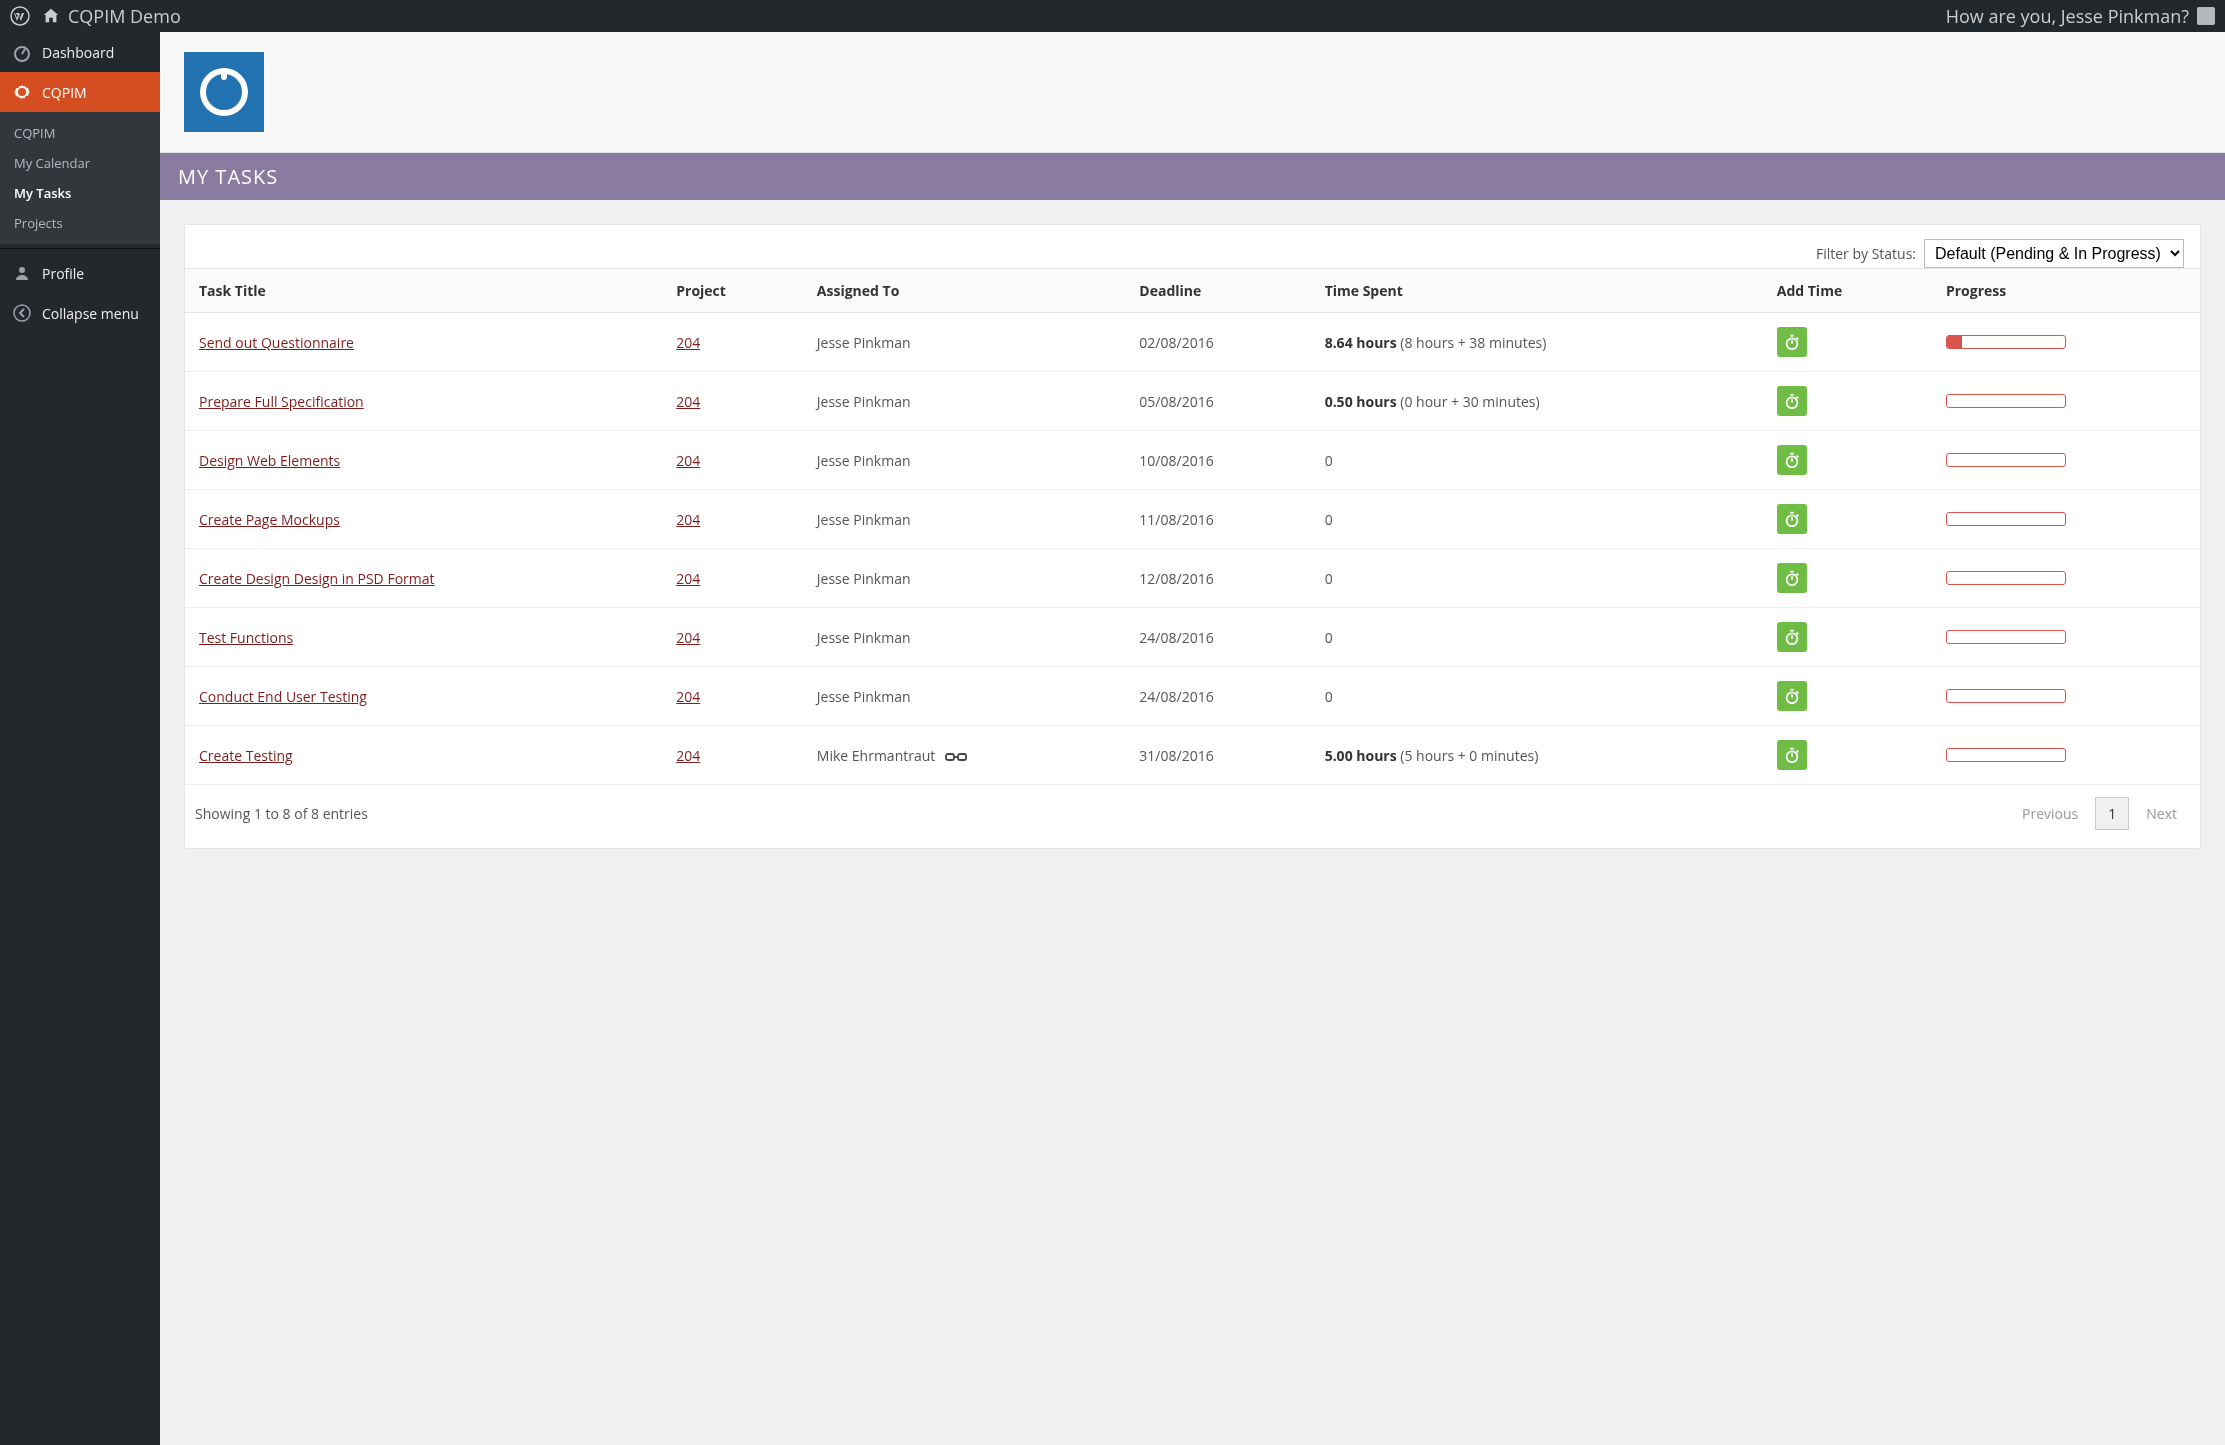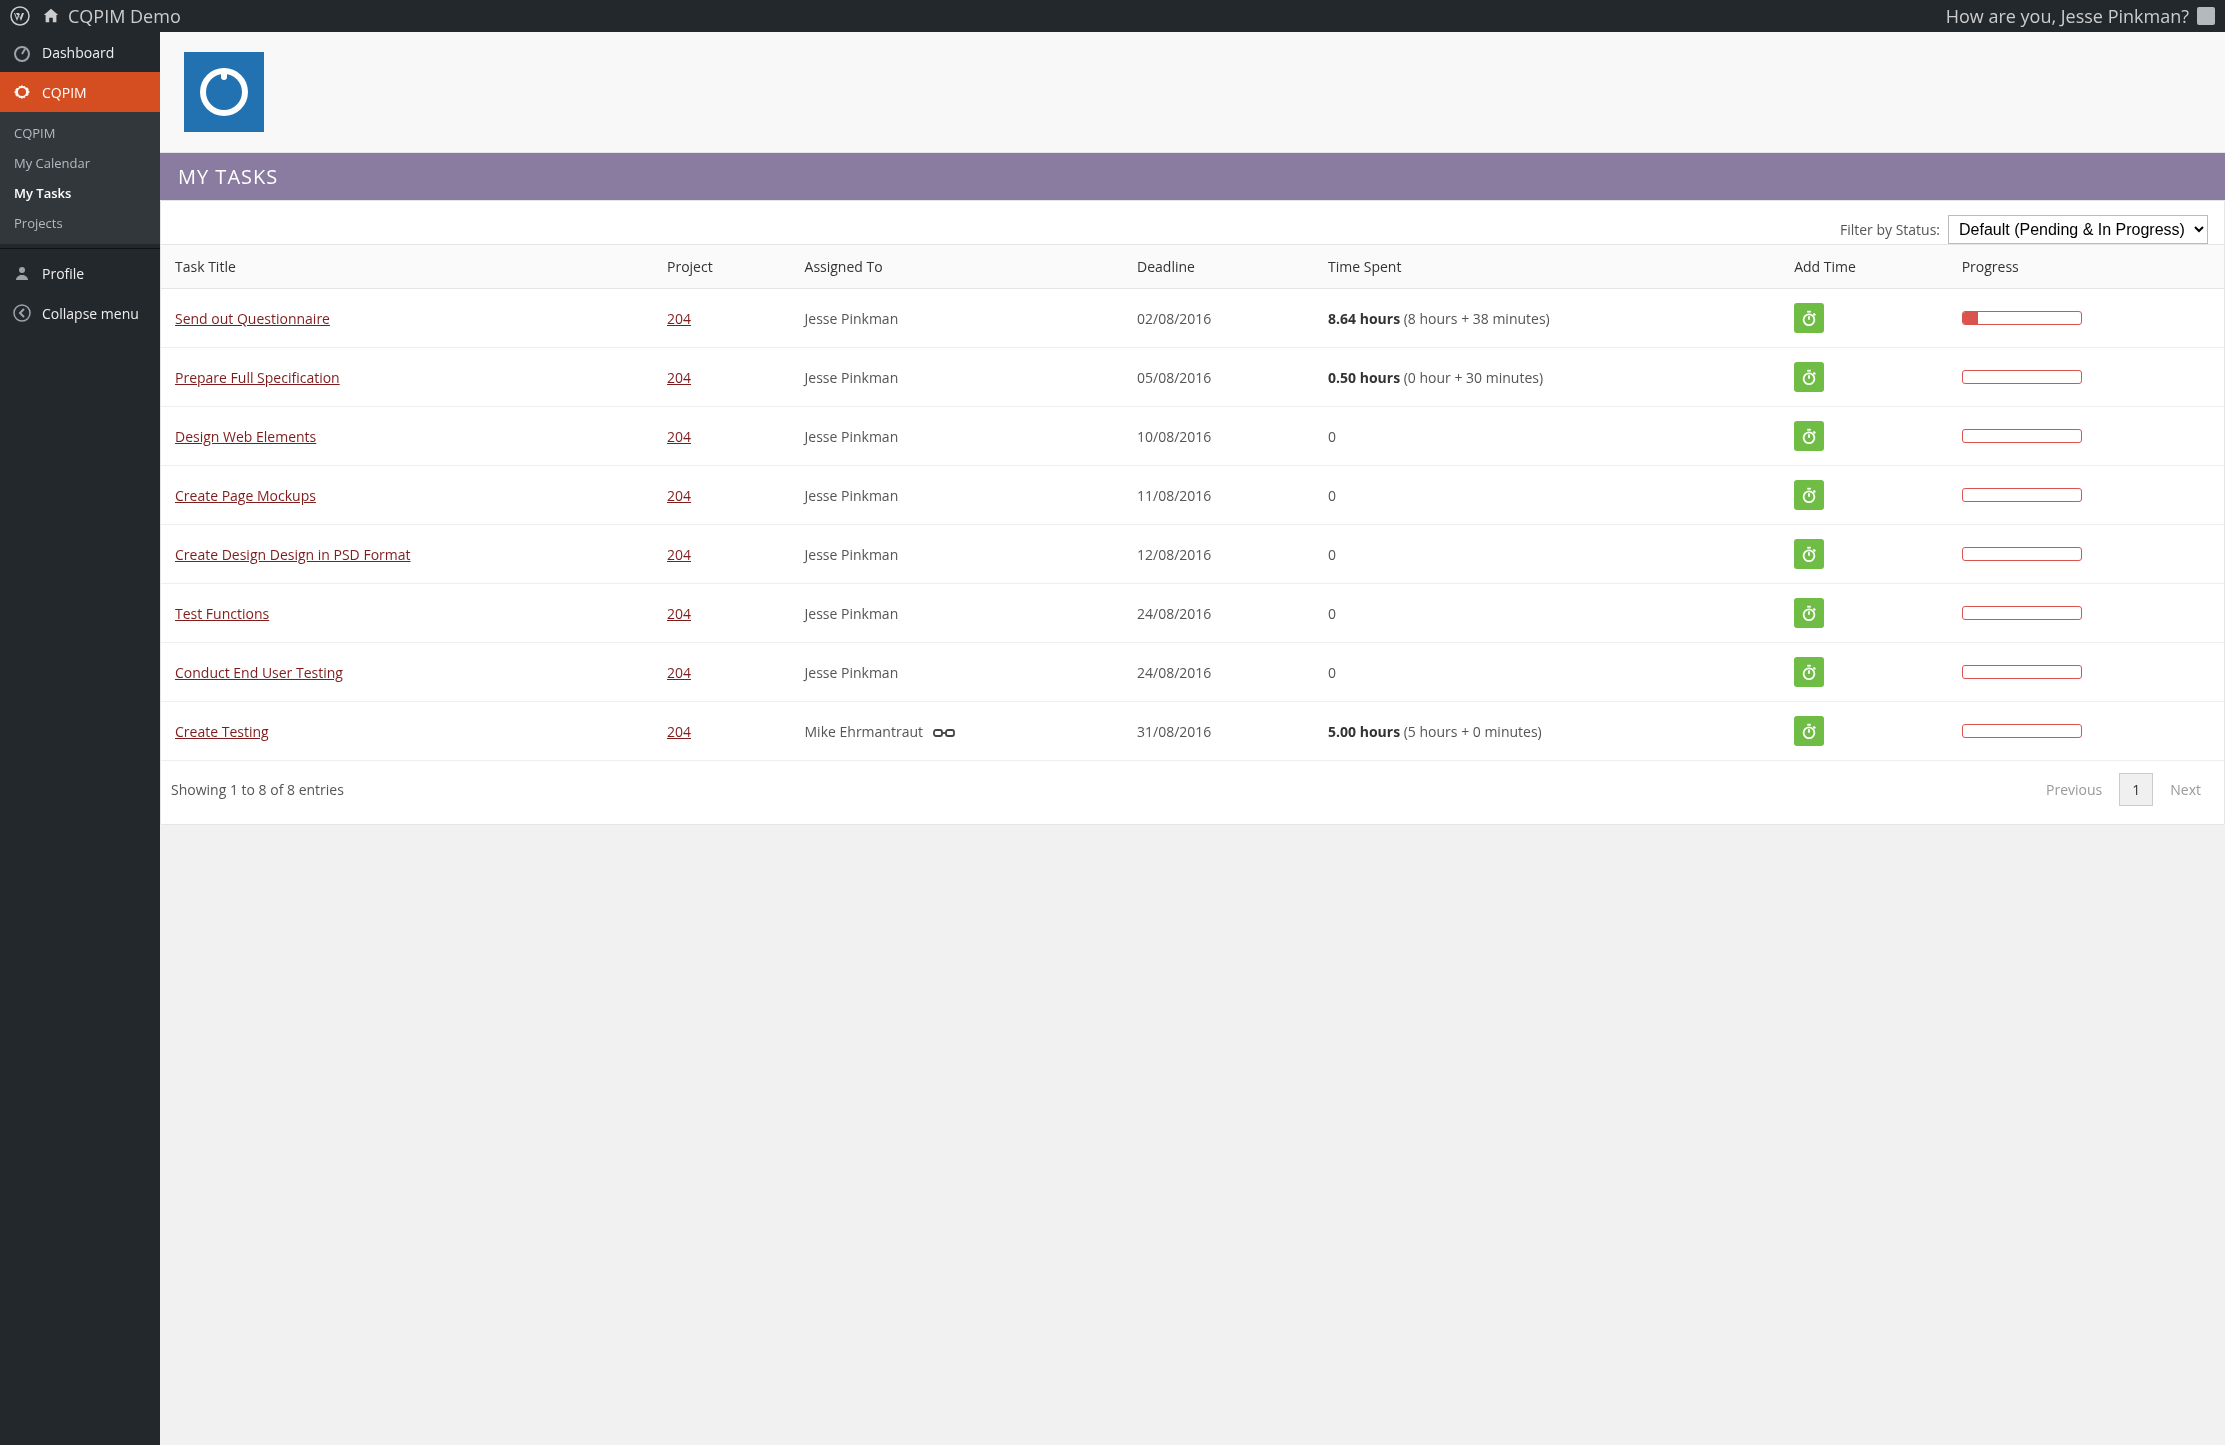--- a/index.html
+++ b/index.html
@@ -17,30 +17,30 @@
 .sb-sub{background:#32373c;padding:6px 0}
 .sb-sub .sb-sub-item{padding:6px 12px 6px 14px;color:#b4b9be;cursor:pointer;font-size:13px}
 .sb-sub .sb-sub-item.current{color:#fff;font-weight:600}
 .sb-group-sep{height:1px;background:#111;margin:4px 0}
 .main{flex:1;background:#f1f1f1}
 .welcome{display:flex;align-items:center;gap:24px;padding:20px 24px;background:#f8f8f8;border-bottom:1px solid #e5e5e5}
 .welcome .avatar{width:80px;height:80px;background:#2271b1;display:flex;align-items:center;justify-content:center}
 .welcome h1{font-size:26px;font-weight:400;color:#444;letter-spacing:.5px}
 .welcome .badge{display:inline-block;background:#6fbd45;color:#fff;font-size:12px;font-weight:600;padding:5px 9px;margin-top:8px;letter-spacing:.5px}
 .section-bar{background:#8a7ca0;color:#fff;font-size:20px;font-weight:400;padding:10px 18px;letter-spacing:1px}
-.panel-wrap{}
+.panel-wrap{padding:24px}
 .card{background:#fff;border:1px solid #e5e5e5;border-radius:2px;padding:0}
 .card-top{display:flex;justify-content:flex-end;align-items:center;padding:14px 16px 0}
 .filter-row{display:flex;align-items:center;gap:8px;font-size:14px;color:#555}
 .filter-row select{font-size:16px;padding:4px 6px;border:1px solid #bbb;background:#fff;min-width:240px}
 .table-controls{display:flex;justify-content:space-between;align-items:center;padding:18px 10px 10px;font-size:14px;color:#555}
 .table-controls select{border:1px solid #bbb;padding:2px 4px;margin:0 4px}
 .table-controls input{border:1px solid #ccc;padding:3px 6px;margin-left:6px;width:180px}
 table.data{width:100%;border-collapse:collapse}
-table.data th{background:#fafafa;border-top:1px solid #e5e5e5;border-bottom:1px solid #e5e5e5;padding:12px 14px;text-align:left;font-weight:400;font-size:14px;color:#333}
+table.data th{background:#fafafa;border-top:1px solid #e5e5e5;border-bottom:1px solid #e5e5e5;padding:12px 14px;text-align:left;font-weight:700;font-size:14px;color:#333}
 table.data td{border-bottom:1px solid #eee;padding:14px;font-size:14px;color:#555;vertical-align:middle}
 table.data td a{color:#7f1d1d;text-decoration:underline}
 .time-b{font-weight:700;color:#333}
 .add-btn{width:30px;height:30px;background:#6fbd45;border:none;border-radius:3px;display:flex;align-items:center;justify-content:center;cursor:pointer}
 .prog{width:120px;height:14px;border:1px solid #d9534f;border-radius:3px;background:#fff;overflow:hidden}
 .prog .fill{height:100%;background:#d9534f}
 .table-foot{display:flex;justify-content:space-between;align-items:center;padding:12px 10px 18px;font-size:14px;color:#555}
 .pager{display:flex;gap:4px;align-items:flex-end}
 .pager .pg{padding:6px 12px;border:1px solid transparent;color:#999}
 .pager .pg.num{border:1px solid #ccc;background:#f0f0f0;color:#333}

